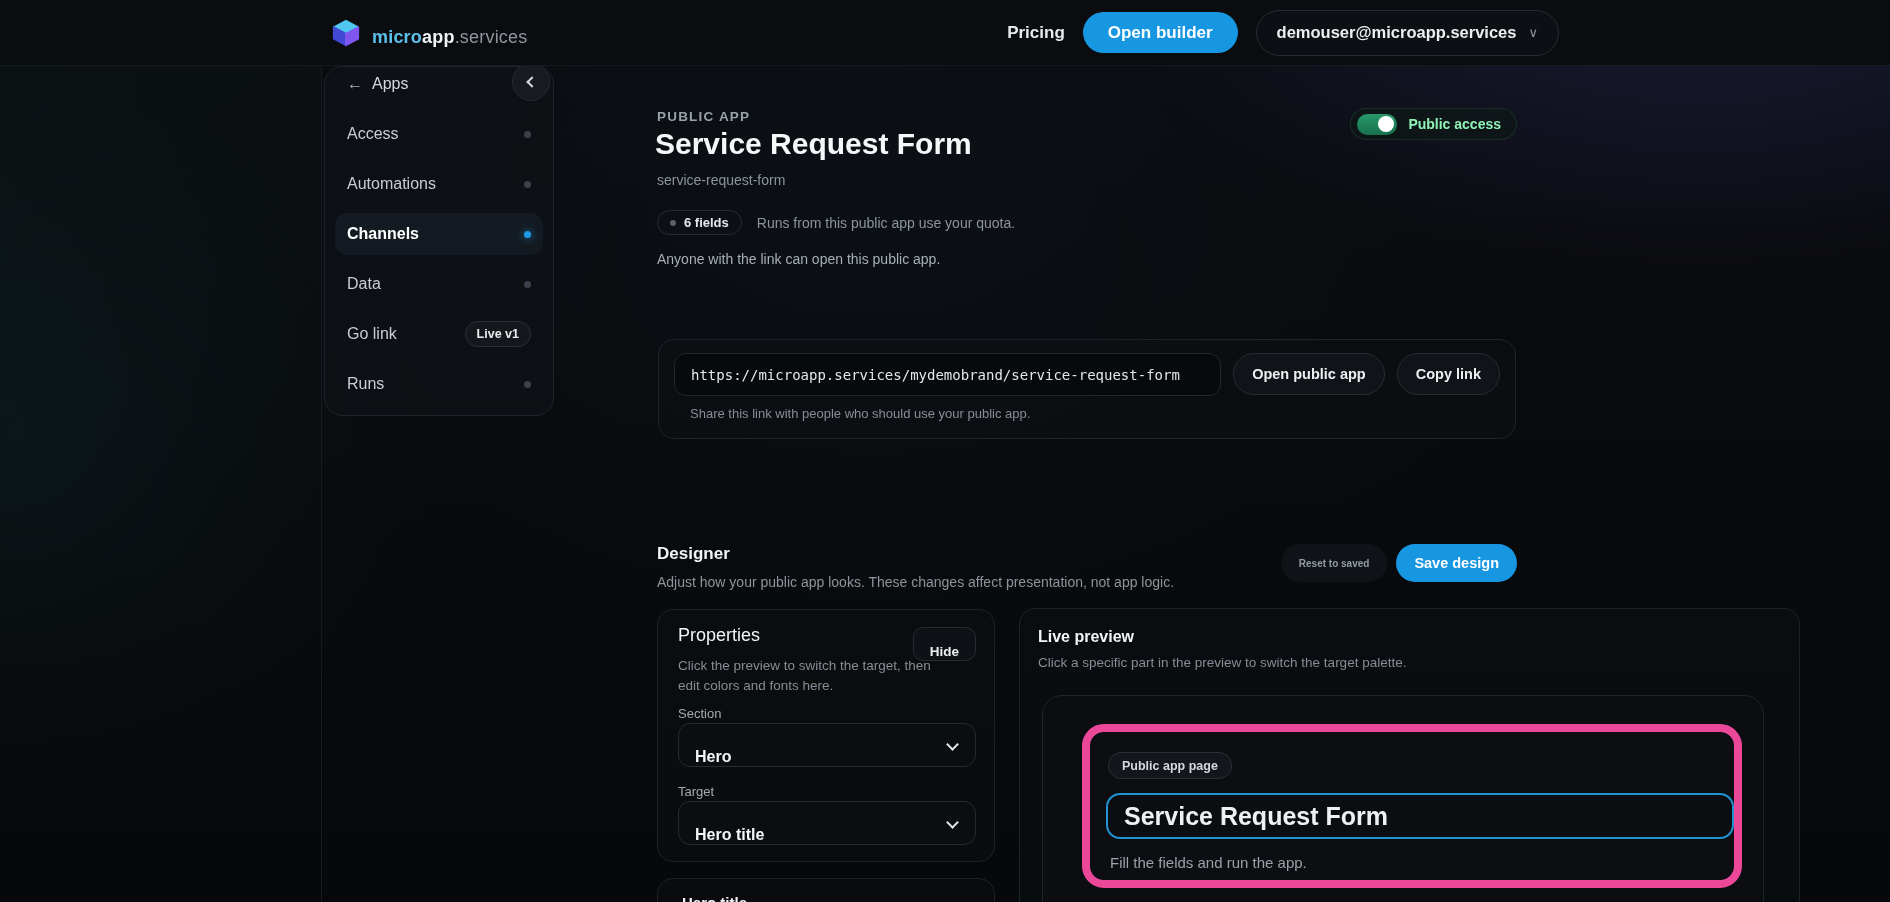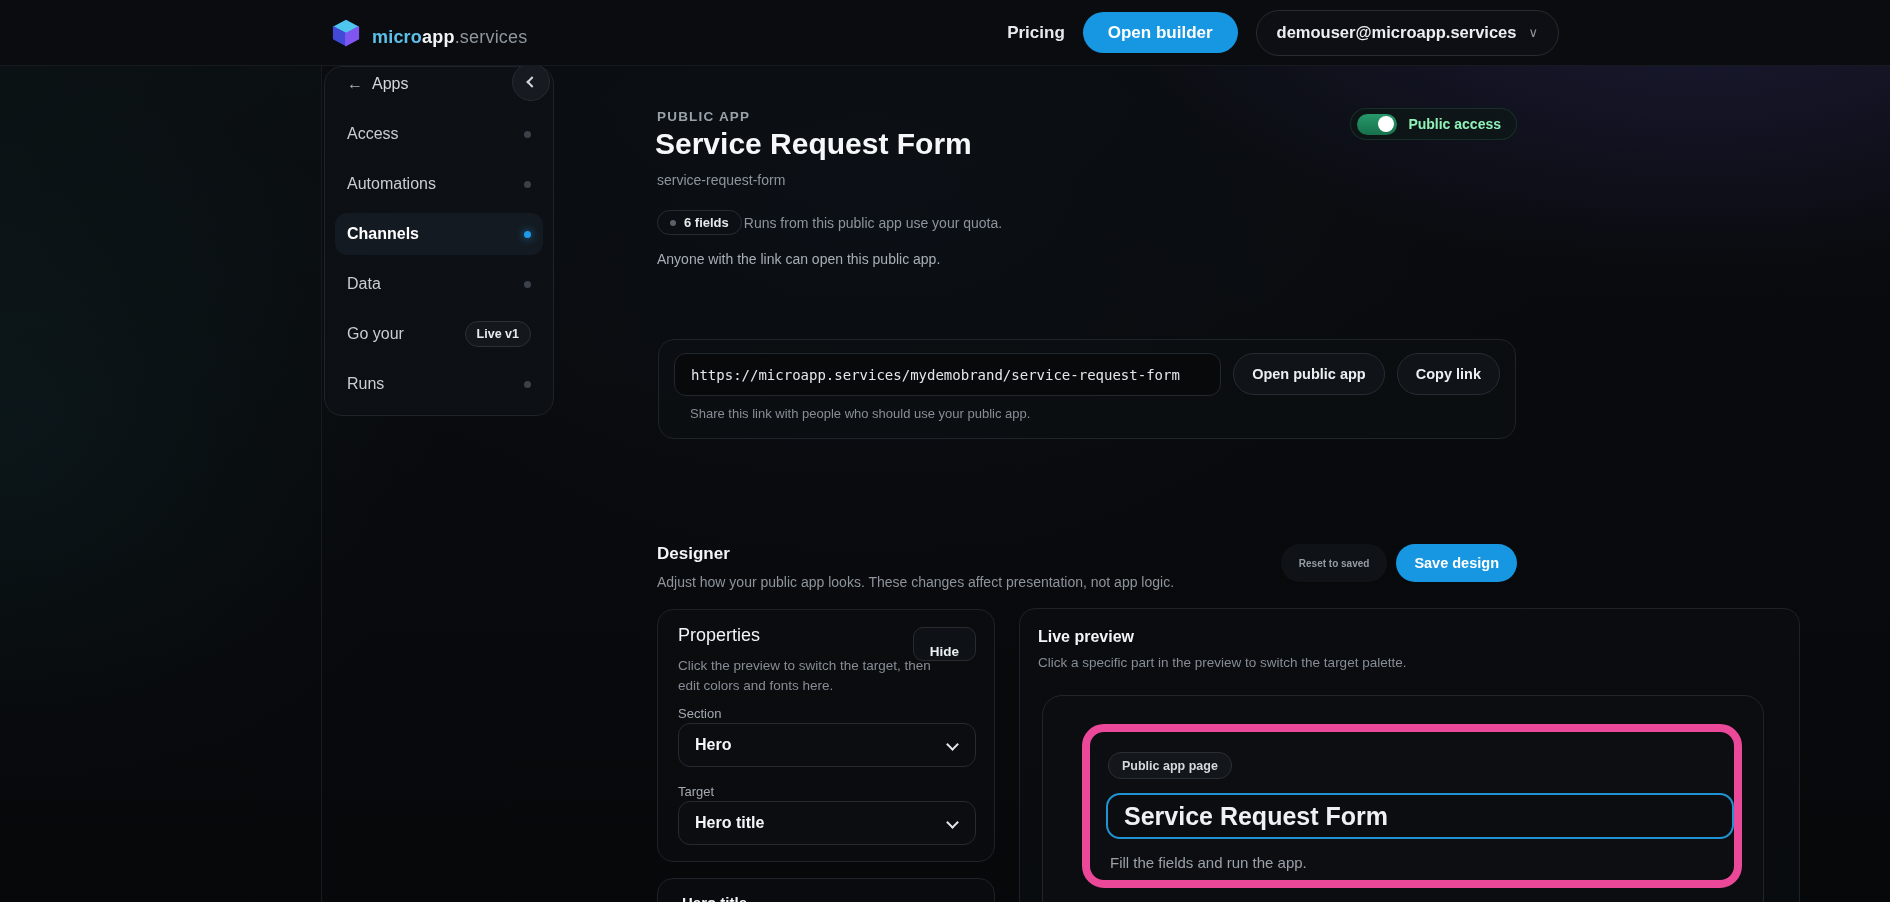--- a/index.html
+++ b/index.html
@@ -69,21 +69,21 @@
 
   .toggle-pill { position:absolute; right:373px; top:108px; height:32px;
     display:flex; align-items:center; gap:11px; padding:0 15px 0 6px;
     border:1px solid #27584466; border-radius:16px; background:rgba(13,25,20,.55); cursor:pointer; }
   .switch { width:40px; height:21px; border-radius:11px;
     background:linear-gradient(180deg,#27996a,#17704c); position:relative; }
   .knob { position:absolute; right:3px; top:2.5px; width:16px; height:16px; border-radius:50%;
     background:#ffffff; }
   .toggle-label { font-size:14px; font-weight:700; color:#90f2b8; }
 
-  .badge-row { position:absolute; left:657px; top:210px; display:flex; align-items:center; gap:2px; }
+  .badge-row { position:absolute; left:657px; top:210px; display:flex; align-items:center; gap:15px; }
   .fields-badge { height:25px; border:1px solid #272c33; background:rgba(13,16,20,.7);
     border-radius:13px; padding:0 12px; display:flex; align-items:center; gap:8px;
     font-size:13px; font-weight:700; color:#e5e8ec; }
   .fields-badge .dot { width:6px; height:6px; border-radius:50%; background:#5a616a; }
   .note { font-size:14px; color:#8d949c; }
   .anyone-note { position:absolute; left:657px; top:251px; font-size:14px; color:#a8aeb6; }
 
   .brand-row { position:absolute; left:657px; top:287px; display:flex; align-items:center; gap:10px; }
   .brand-label { font-size:14px; color:#8d949c; margin-right:2px; }
   .chip-btn { height:30px; border:1px solid #272c33; background:#0d1014; border-radius:10px;
@@ -119,21 +119,21 @@
     background:rgba(12,15,19,.55); border:1px solid #1e2228; border-radius:16px; }
   .props-title { position:absolute; left:20px; top:15px; font-size:18px; font-weight:400; }
   .hide-btn { position:absolute; right:18px; top:17px; height:34px; border:1px solid #272c33;
     background:#0e1116; border-radius:10px; padding:16px 16px; font-size:13.5px; font-weight:700;
     color:#eceff2; cursor:pointer; font-family:inherit; }
   .props-sub { position:absolute; left:20px; top:46px; width:255px; font-size:13.5px;
     line-height:20px; color:#868d96; }
   .field-label { position:absolute; left:20px; font-size:13px; color:#a3aab2; }
   .lbl-section { top:96px; } .lbl-target { top:174px; }
   .select { position:absolute; left:20px; width:298px; height:44px; background:#0b0d11;
-    border:1px solid #262b32; border-radius:12px; display:flex; align-items:center;
+    border:1px solid #262b32; border-radius:12px; display:flex; align-items:flex-end;
     padding:0 16px; font-size:16px; font-weight:600; color:#f4f6f8; cursor:pointer; }
   .sel-section { top:113px; } .sel-target { top:191px; }
   .chev-down { position:absolute; right:18px; top:16px; width:9px; height:9px;
     border-right:2px solid #e3e6ea; border-bottom:2px solid #e3e6ea; transform:rotate(45deg); }
 
   .hero-card-partial { position:absolute; left:657px; top:878px; width:338px; height:60px;
     background:rgba(12,15,19,.55); border:1px solid #1e2228; border-radius:16px; }
   .hero-card-partial .t { position:absolute; left:24px; top:15px; font-size:15px; font-weight:700; }
 
   
@@ -206,21 +206,21 @@
       </div>
       <div class="sb-item active">
         <span>Channels</span>
         <span class="sb-dot"></span>
       </div>
       <div class="sb-item">
         <span>Data</span>
         <span class="sb-dot"></span>
       </div>
       <div class="sb-item">
-        <span>Go your</span>
+        <span>Go link</span>
         <span class="live-badge">Live v1</span>
       </div>
       <div class="sb-item">
         <span>Runs</span>
         <span class="sb-dot"></span>
       </div>
     </div>
   </div>
 
   <div class="eyebrow">PUBLIC APP</div>

